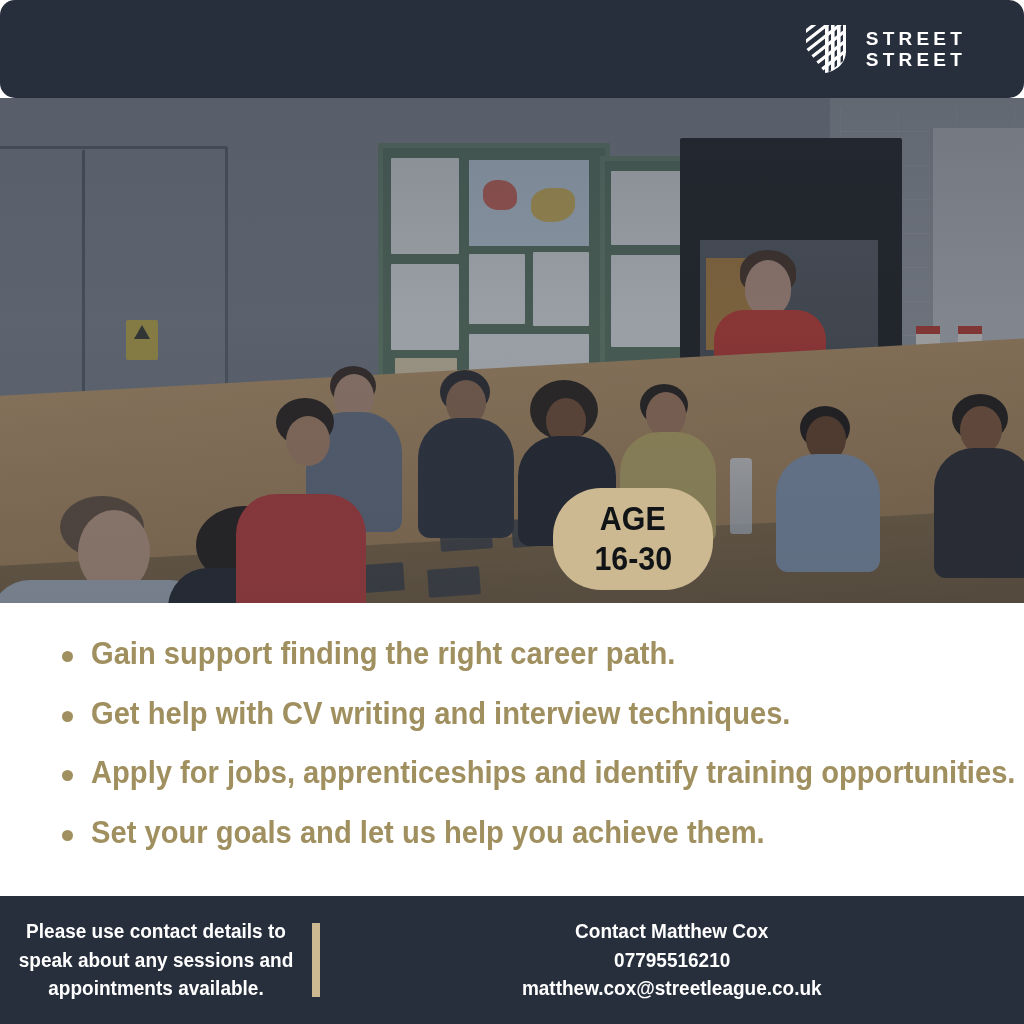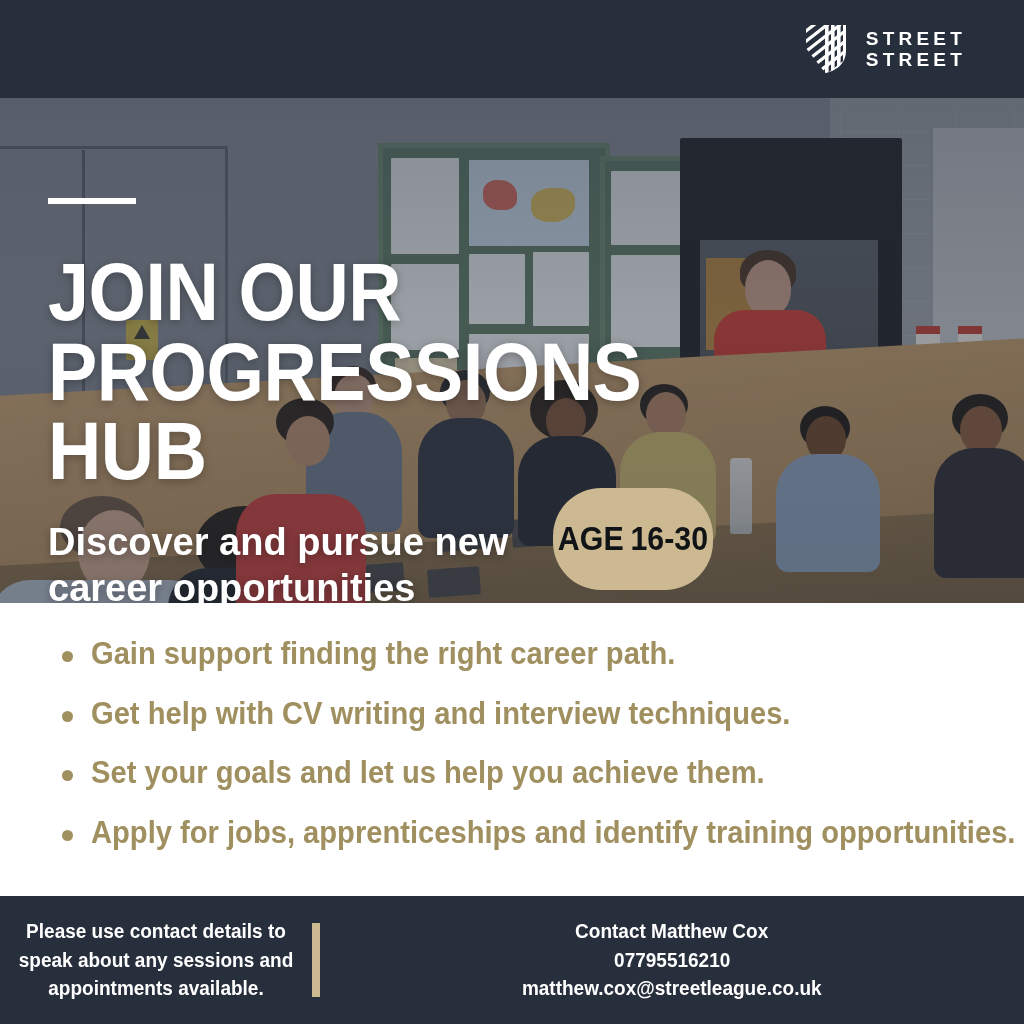--- a/index.html
+++ b/index.html
@@ -19,20 +19,21 @@
   }
 
   
   .header-bar {
     position: absolute;
     left: 0; top: 0;
     width: 1024px;
     height: 98px;
     background: #272E3C;
     z-index: 30;
+    border-radius: 15px;
   }
   .logo-lockup {
     position: absolute;
     right: 58px;
     top: 50%;
     transform: translateY(-50%);
     display: flex;
     align-items: center;
     gap: 18px;
   }
@@ -293,21 +294,21 @@
   }
 
   
   .badge-age {
     position: absolute;
     left: 553px; top: 488px;
     width: 160px; height: 102px;
     background: #CDB991;
     border-radius: 48px;
     display: flex;
-    flex-direction: row;
+    flex-direction: column;
     align-items: center;
     justify-content: center;
     z-index: 20;
   }
   .badge-age span {
     color: #111416;
     font-family: "Liberation Sans Narrow", "Liberation Sans", sans-serif;
     font-weight: bold;
     font-size: 33px;
     line-height: 1.22;
@@ -503,31 +504,20 @@
       <div class="body-shape" style="left:168px; top:470px; width:180px; height:150px; background:#23272d;"></div>
 
       <div class="hair" style="left:276px; top:300px; width:58px; height:48px; background:#2a2119;"></div>
       <div class="head" style="left:286px; top:318px; width:44px; height:50px; background:#b98e6c;"></div>
 
       <div class="body-shape" style="left:236px; top:396px; width:130px; height:120px; background:#cf3f3a;"></div>
 
       <div class="photo-tint"></div>
     </div>
 
-    <div class="hero-text">
-      <div class="accent-dash"></div>
-      <h1 class="headline">
-        <span>JOIN OUR</span><br>
-        <span>PROGRESSIONS HUB</span>
-      </h1>
-      <p class="subheadline">
-        <span>Discover and pursue new</span><br>
-        <span>career opportunities</span>
-      </p>
-    </div>
   </div>
 
   <div class="header-bar">
     <div class="logo-lockup">
       <svg class="logo-shield" width="44" height="52" viewBox="0 0 44 52">
         <defs>
           <clipPath id="shieldClip">
             <path d="M2 2 H42 V28 C42 40 33 47 22 50 C11 47 2 40 2 28 Z"></path>
           </clipPath>
         </defs>
@@ -566,25 +556,25 @@
     <li class="bullet-item">
       <span class="bullet-dot"></span>
       <span class="bullet-text">Gain support finding the right career path.</span>
     </li>
     <li class="bullet-item">
       <span class="bullet-dot"></span>
       <span class="bullet-text">Get help with CV writing and interview techniques.</span>
     </li>
     <li class="bullet-item">
       <span class="bullet-dot"></span>
-      <span class="bullet-text">Set your goals and let us help you achieve them.</span>
+      <span class="bullet-text">Apply for jobs, apprenticeships and identify training opportunities.</span>
     </li>
     <li class="bullet-item">
       <span class="bullet-dot"></span>
-      <span class="bullet-text">Apply for jobs, apprenticeships and identify training opportunities.</span>
+      <span class="bullet-text">Set your goals and let us help you achieve them.</span>
     </li>
   </ul>
 
   <div class="footer">
     <div class="footer-col col-note">
       <span class="footer-line wrap">Please use contact details to speak about any sessions and appointments available.</span>
     </div>
 
     <div class="footer-divider"></div>
 

